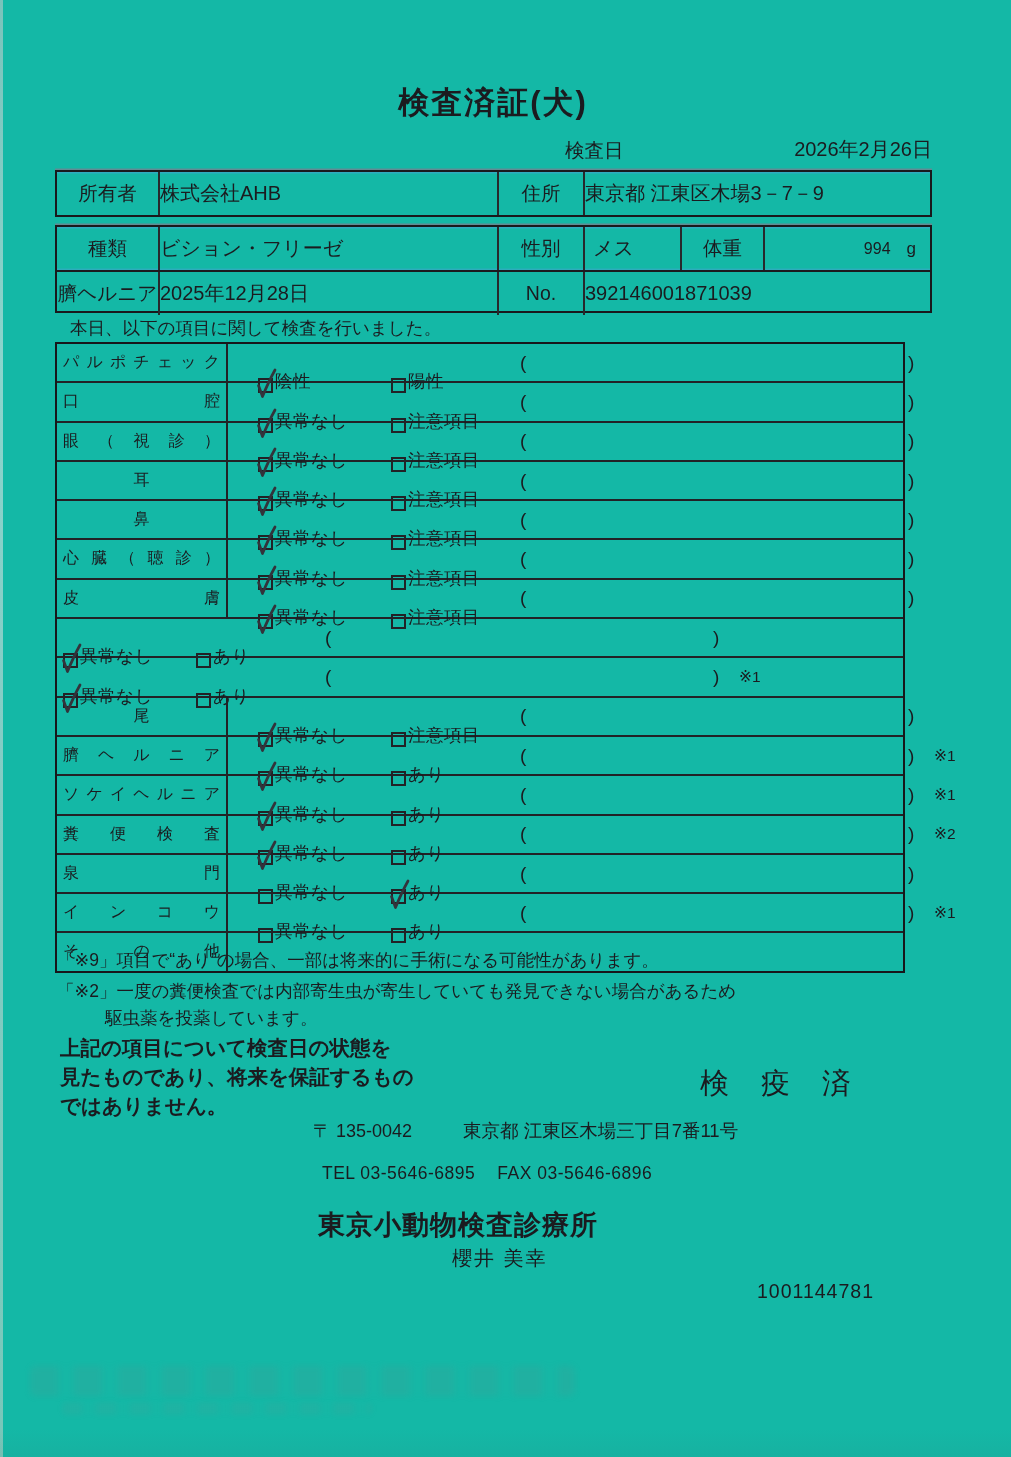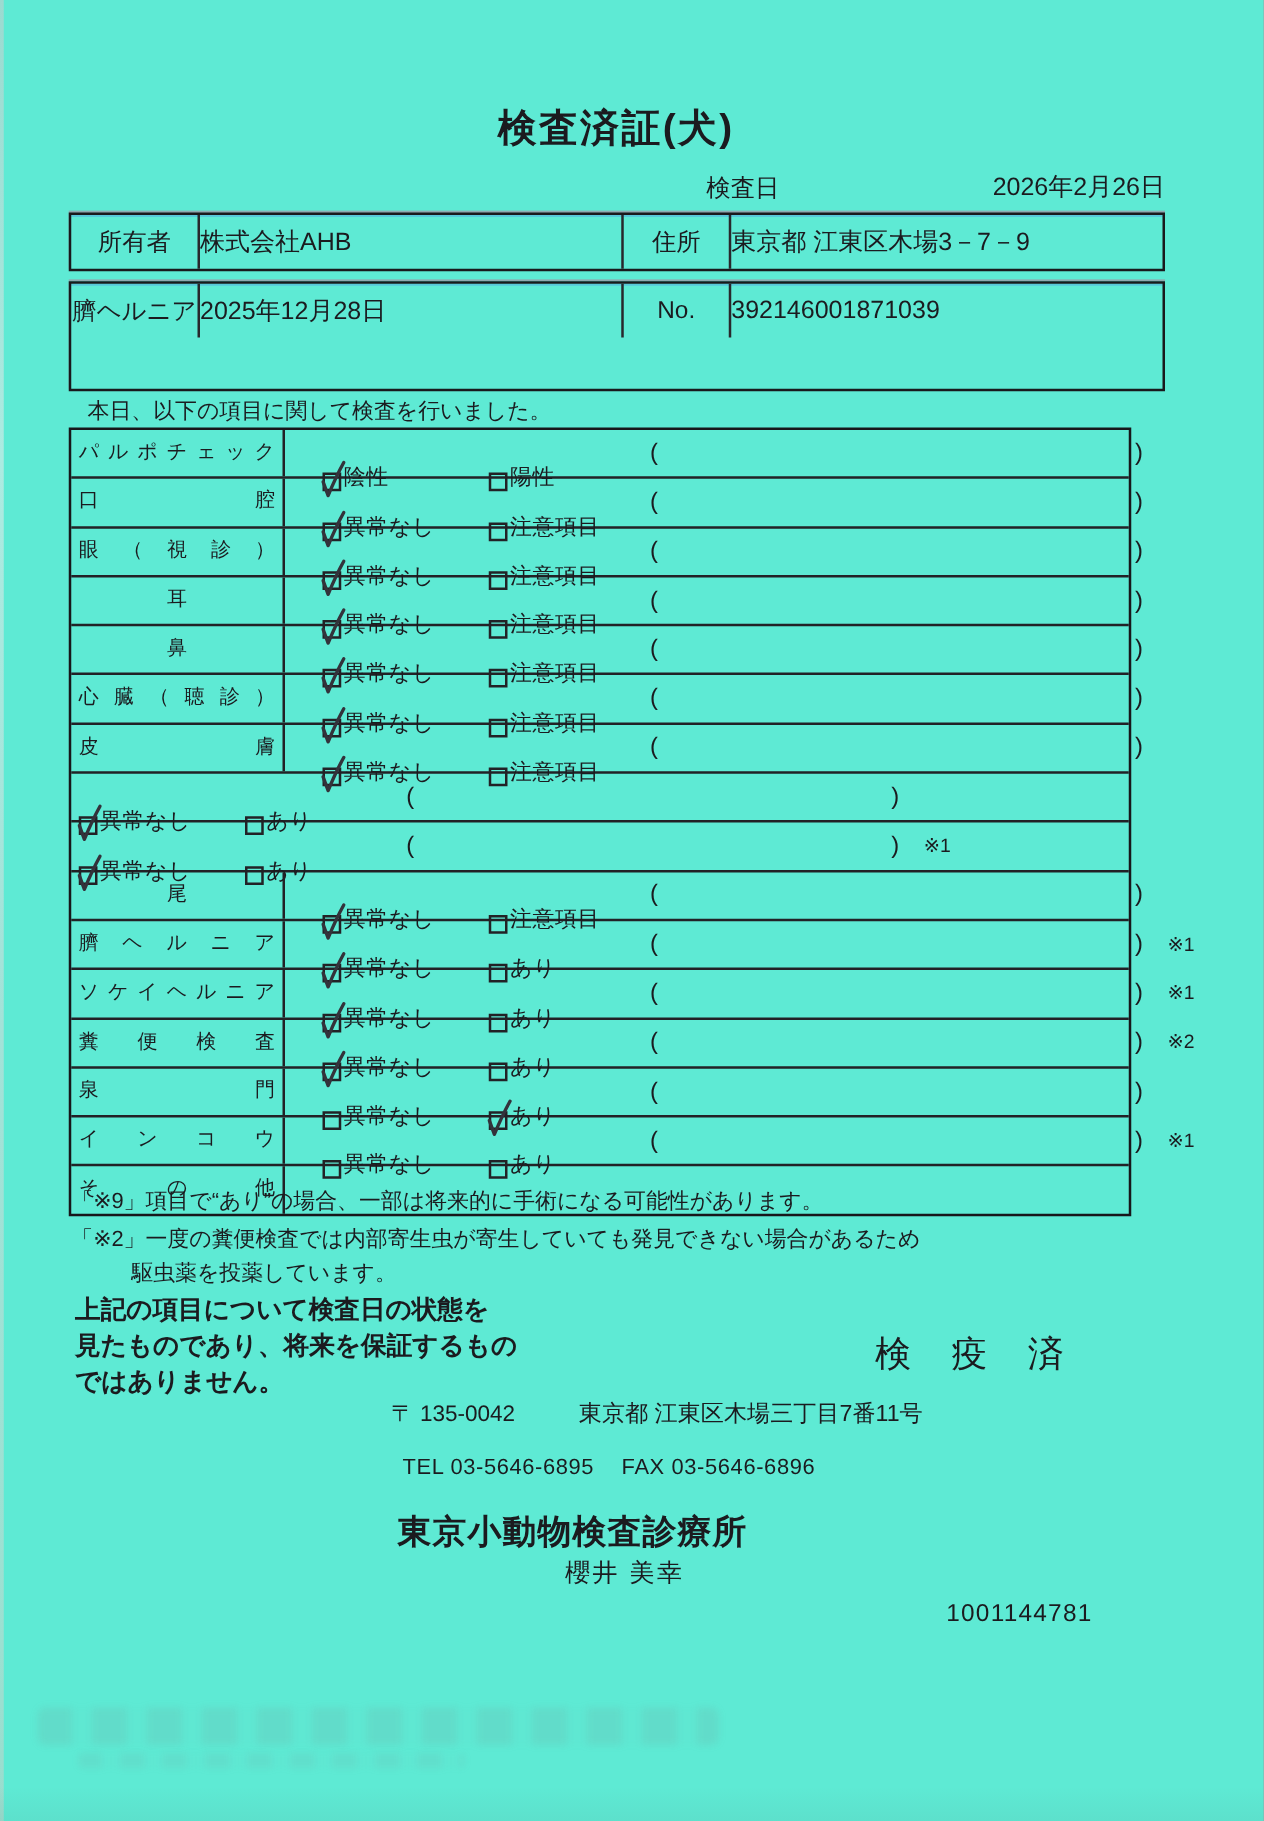--- a/index.html
+++ b/index.html
@@ -1,18 +1,18 @@
 <!DOCTYPE html>
 <html><head>
 <meta charset="utf-8">
 <style>
   html,body { margin:0; padding:0; background:#9a9a9a; }
   .page {
     position:relative; width:1011px; height:1457px; margin:0 auto;
-    background:#5eead4; overflow:hidden;
+    background:#14b8a6; overflow:hidden;
     font-family:"Liberation Sans","DejaVu Sans",sans-serif;
     color:#1b1b1f;
   }
   
   .scan-edge { position:absolute; left:0; top:0; width:3px; height:100%;
     background:linear-gradient(180deg,#cdcdcd 0%,#ececec 25%,#dcdcdc 55%,#cfd8cf 90%,#c9d2c9 100%);
     opacity:.55; }
   .bottom-shade { position:absolute; left:0; bottom:0; width:100%; height:28px;
     background:linear-gradient(180deg,rgba(0,0,0,0),rgba(70,70,70,.06)); }
   .bleed-a { position:absolute; left:30px; top:1366px; width:545px; height:30px;
@@ -98,20 +98,31 @@
   <div class="exam-value">2026年2月26日</div>
 
   <div class="tbl owner-table">
     <div class="cell lab bR w-lab1">所有者</div>
     <div class="cell val bR w-val1">株式会社AHB</div>
     <div class="cell lab bR w-lab2">住所</div>
     <div class="cell val w-rest">東京都 江東区木場3－7－9</div>
   </div>
 
   <div class="tbl info-table">
+    <div class="info-row first">
+      <div class="cell lab bR w-lab1">種類</div>
+      <div class="cell val bR w-val1">ビション・フリーゼ</div>
+      <div class="cell lab bR w-lab2">性別</div>
+      <div class="cell val bR w-sex">メス</div>
+      <div class="cell lab bR w-wlab">体重</div>
+      <div class="cell w-wval">
+        <span>994</span>
+        <span class="weight-unit">g</span>
+      </div>
+    </div>
     <div class="info-row">
       <div class="cell lab bR w-lab1">臍ヘルニア</div>
       <div class="cell val bR w-val1">2025年12月28日</div>
       <div class="cell lab bR w-lab2">No.</div>
       <div class="cell val w-rest">392146001871039</div>
     </div>
   </div>
 
   <div class="intro">本日、以下の項目に関して検査を行いました。</div>
 

